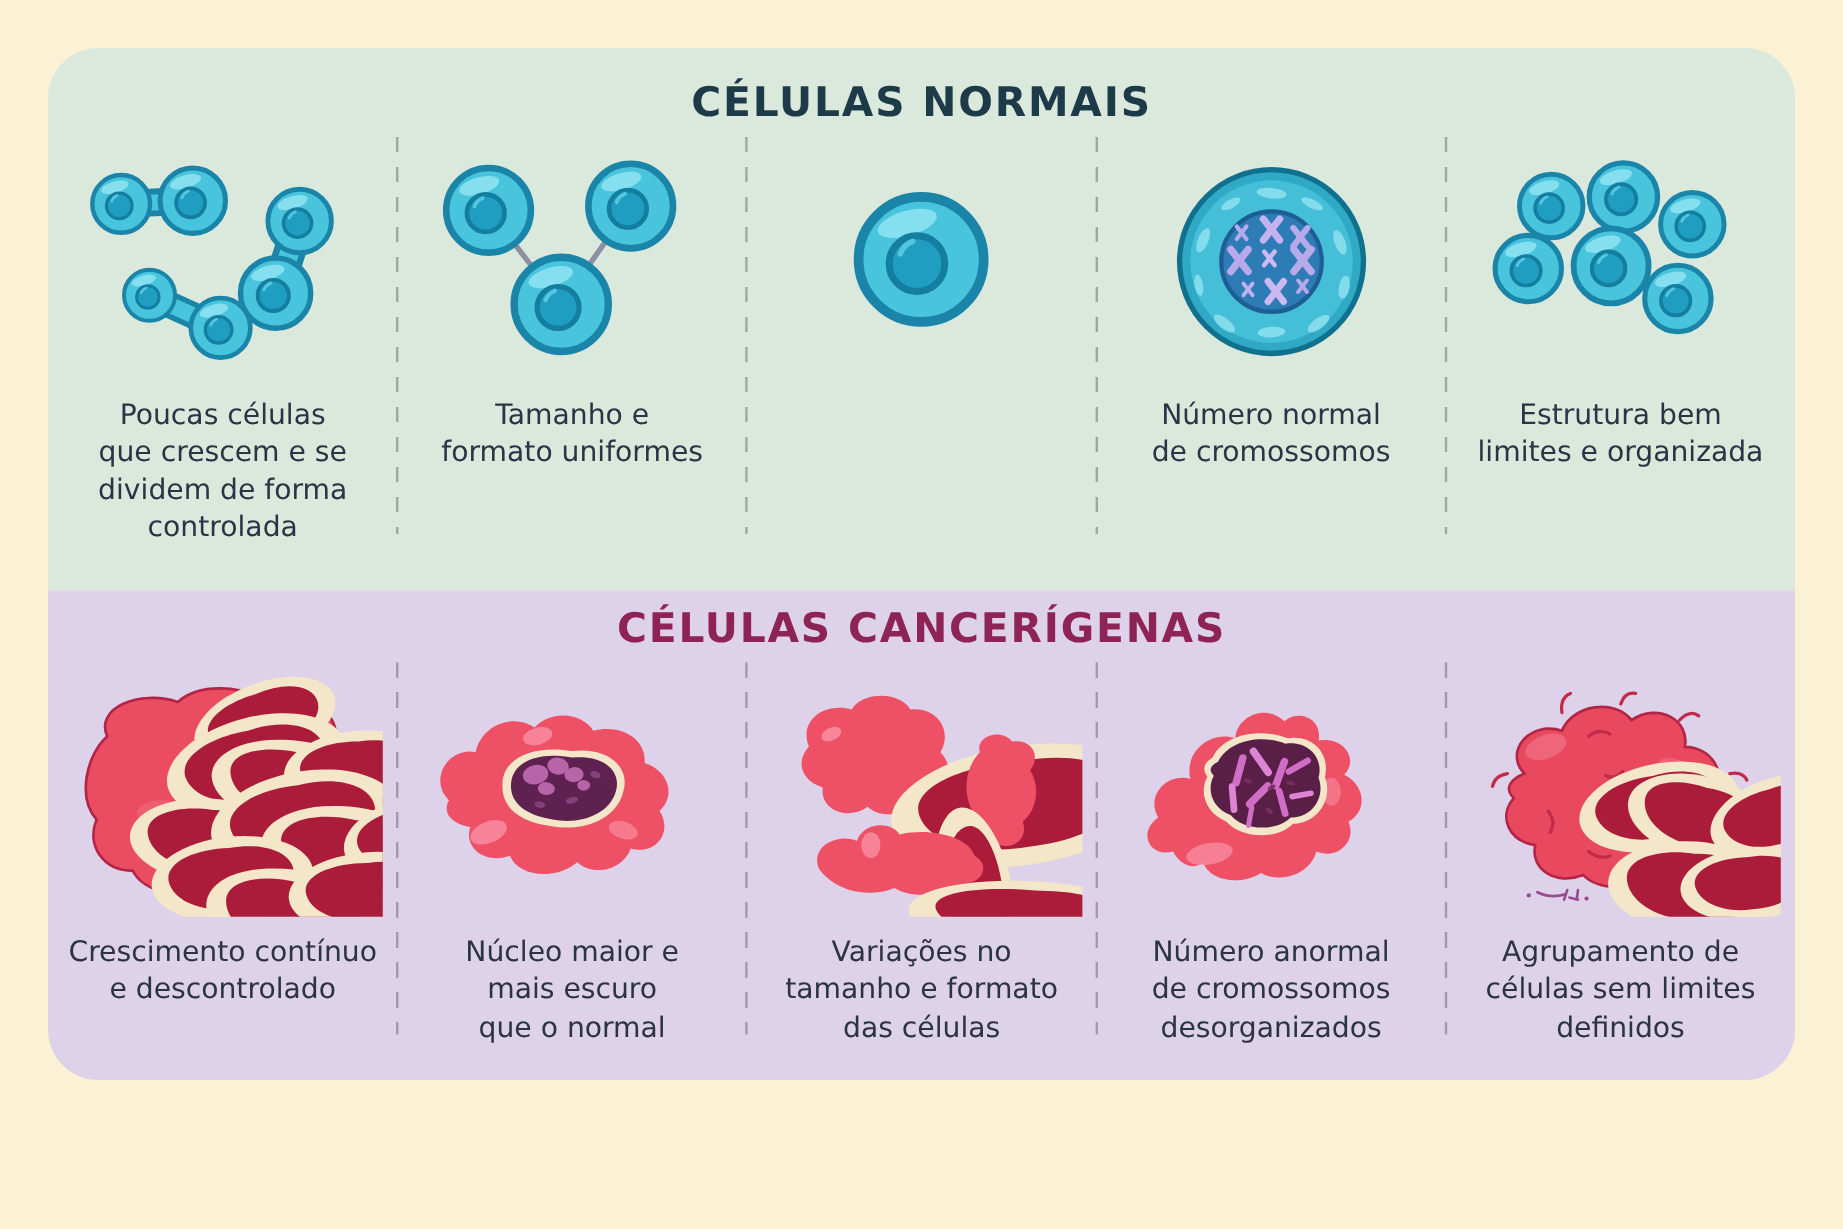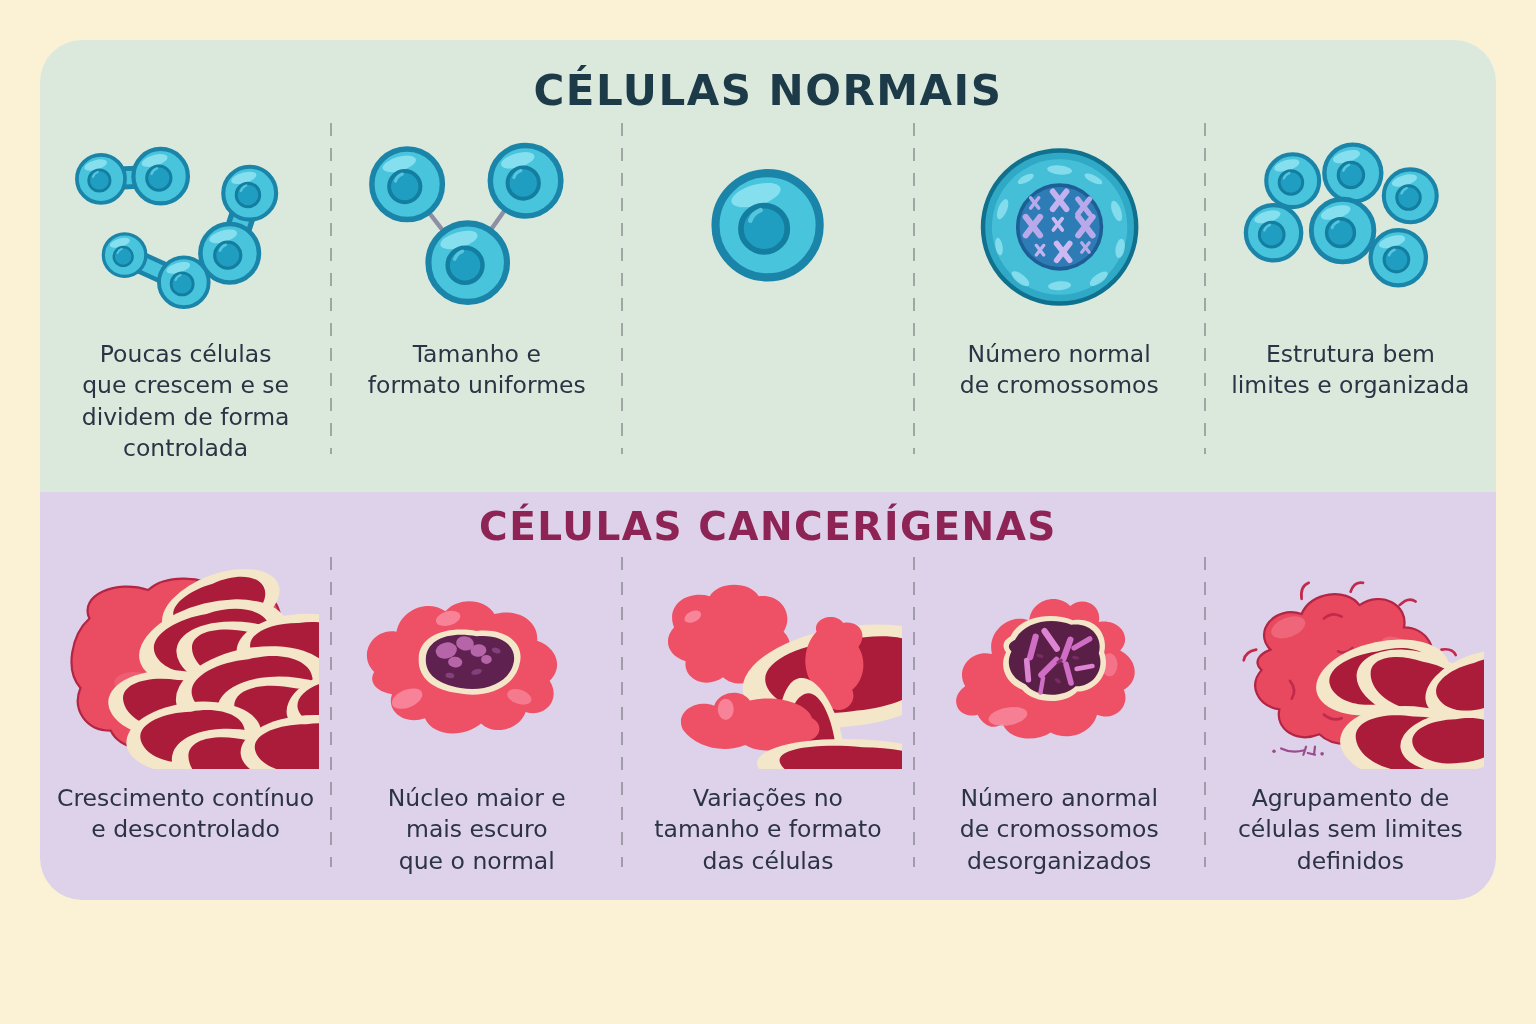--- a/index.html
+++ b/index.html
@@ -12,22 +12,22 @@
   .card {
     position:absolute; left:40px; top:40px; width:1456px; height:860px;
     border-radius:42px; overflow:hidden;
   }
   .panel { box-sizing:border-box; width:100%; }
   .panel-normal  { height:452px; background: var(--normal_bg, #dbe9dd); padding-top:26px; }
   .panel-cancer  { height:408px; background: var(--cancer_bg, #ddd2e9); padding-top:12px; }
   .title {
     margin:0; text-align:center; font-weight:bold; letter-spacing:1.5px;
   }
-  .title-normal { color: var(--normal_title, #1c3a48); font-size:42px;text-align:center; }
-  .title-cancer { color: var(--cancer_title, #8d2455); font-size:39px; }
+  .title-normal { color: var(--normal_title, #1c3a48); font-size:34px;text-align:center; }
+  .title-cancer { color: var(--cancer_title, #8d2455); font-size:34px; }
   .cols { display:grid; grid-template-columns:repeat(5,1fr); margin-top:4px; }
   .col { position:relative; display:flex; flex-direction:column; padding:0 12px; box-sizing:border-box; }
   .col:not(:last-child)::after {
     content:""; position:absolute; right:-1px; top:4px; bottom:10px; width:2px;
     background: repeating-linear-gradient(to bottom, var(--divider,#6f6f74) 0 13px, transparent 13px 25px);
     opacity:.55;
   }
   .fig { width:100%; display:flex; align-items:center; justify-content:center; }
   .panel-normal .fig { height:196px; margin-top:10px; }
   .panel-cancer .fig { height:212px; margin-top:4px; }

